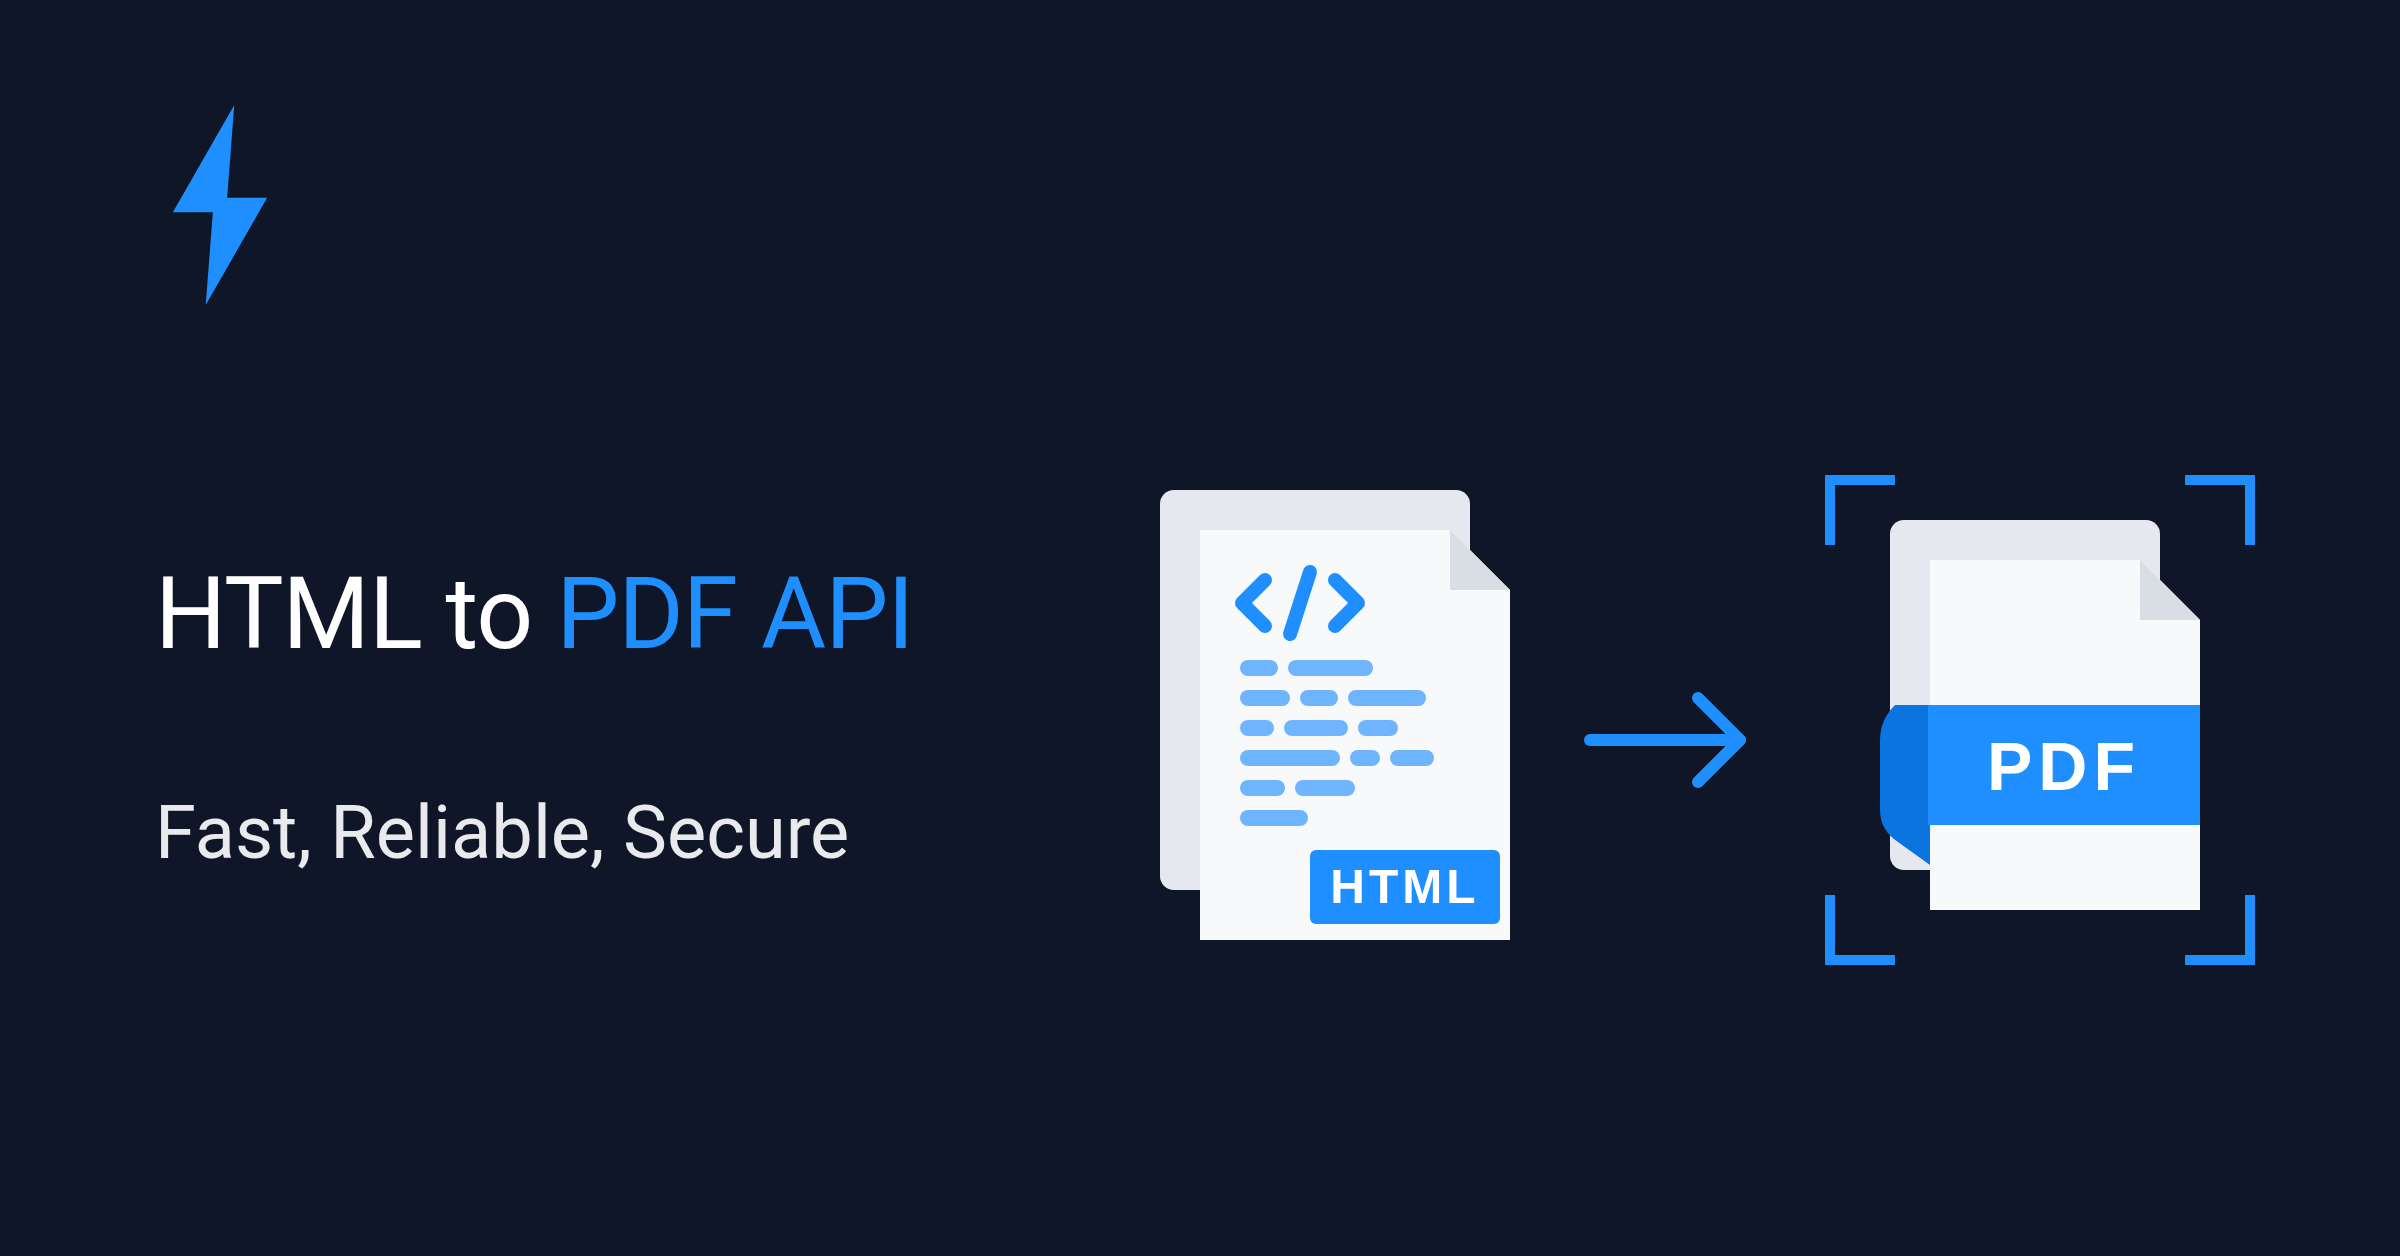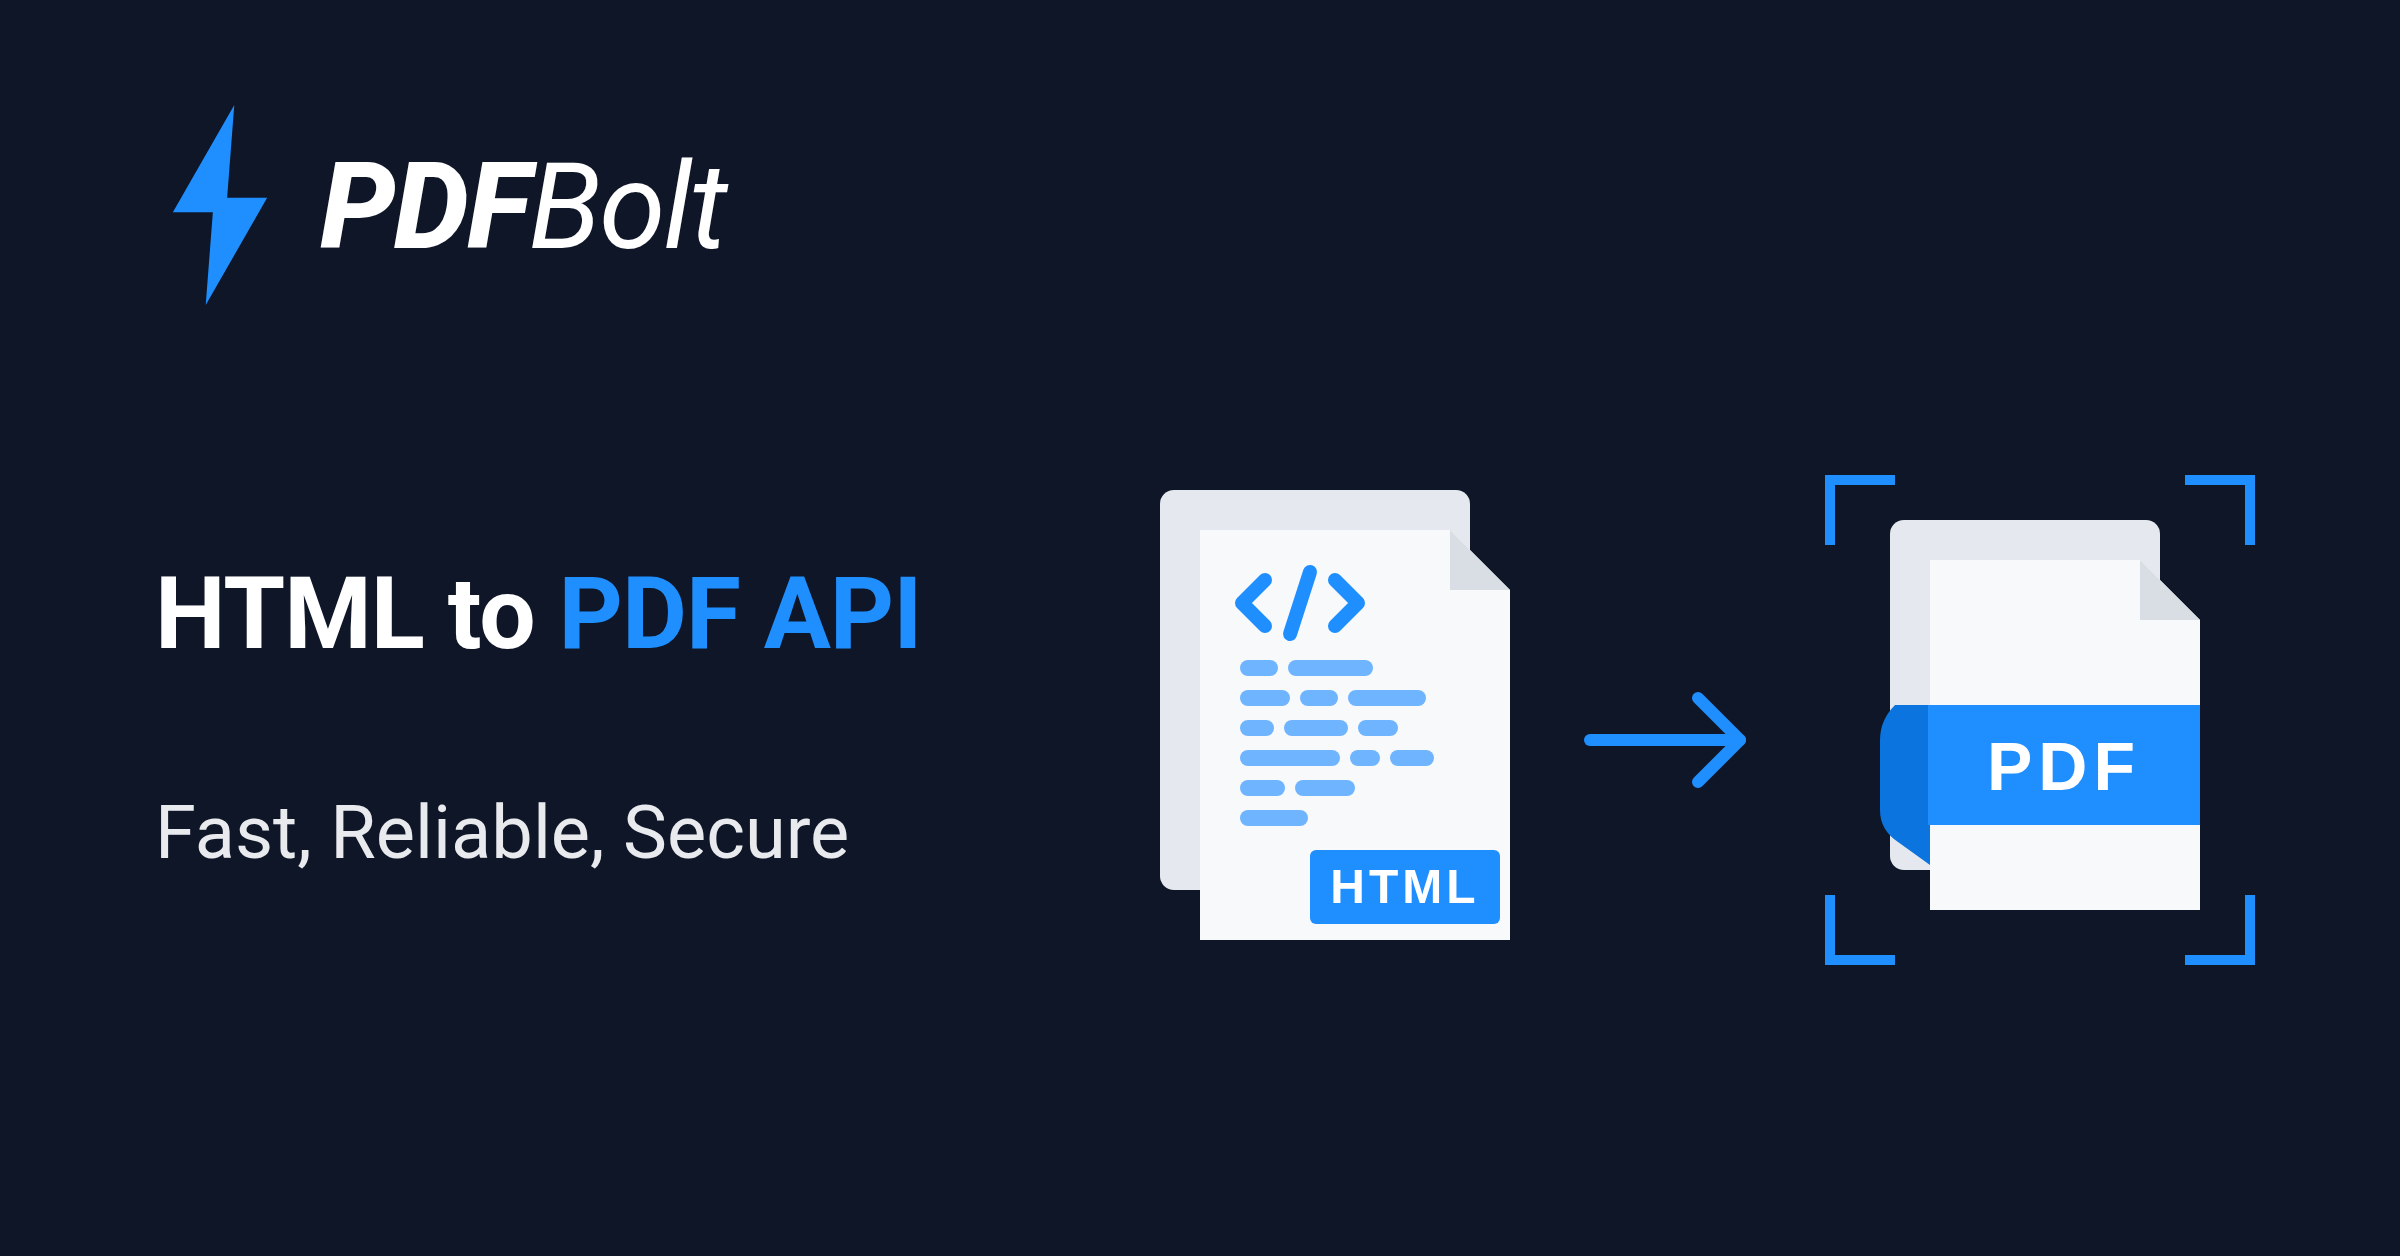--- a/index.html
+++ b/index.html
@@ -28,21 +28,21 @@
   }
   .logo-text .bold {
     font-weight: 800;
     font-style: italic;
   }
   .headline {
     position: absolute;
     top: 555px;
     left: 155px;
     font-size: 100px;
-    font-weight: 700;
+    font-weight: 400;
     color: #ffffff;
     letter-spacing: -1px;
   }
   .headline .accent {
     color: #1f8fff;
   }
   .subline {
     position: absolute;
     top: 755px;
     left: 155px;
@@ -64,23 +64,20 @@
   }
 </style>
 </head>
 <body>
 
 <div class="logo-row">
   <span>
     <svg width="130" height="200" viewBox="0 0 90 140">
       <path d="M 55 0 L 12 75 L 40 75 L 35 140 L 78 65 L 50 65 Z" fill="#1f8fff"></path>
     </svg>
-  </span>
-  <span class="logo-text">
-    <span class="bold">PDF</span><span>Bolt</span>
   </span>
 </div>
 
 <div class="headline">
   <span>HTML to </span><span class="accent">PDF API</span>
 </div>
 
 <div class="subline">Fast, Reliable, Secure</div>
 
 <div class="graphics">

